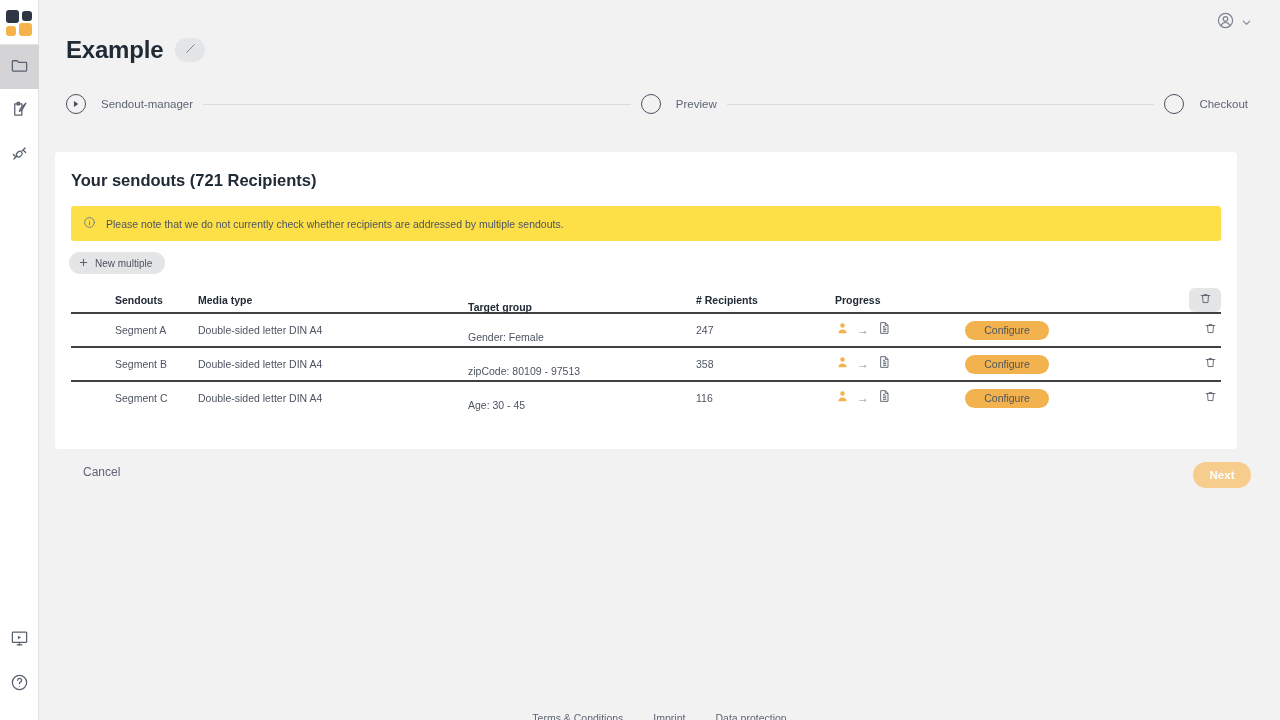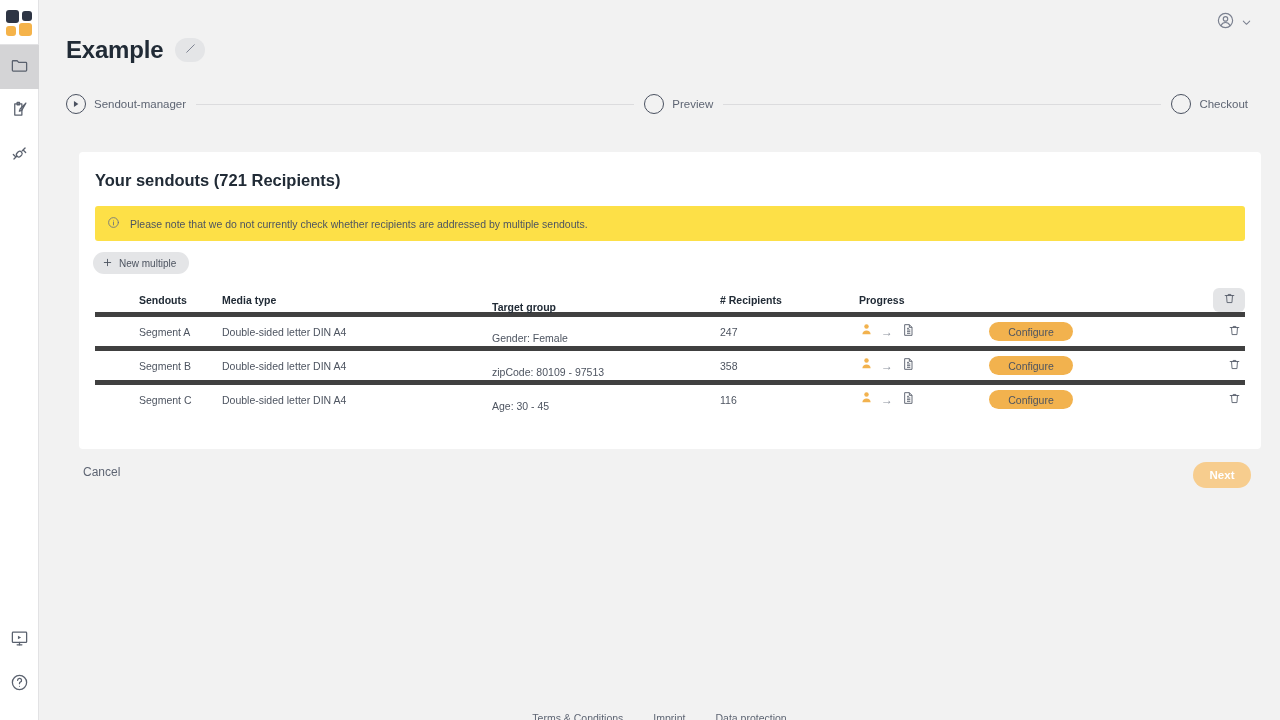--- a/index.html
+++ b/index.html
@@ -67,33 +67,33 @@
     display: flex; align-items: center; justify-content: center;
     border: none; cursor: pointer;
   }
 
   
   #stepper {
     position: absolute; left: 66px; top: 92px;
     width: 1182px; height: 24px;
     display: flex; align-items: center;
   }
-  .step { display: flex; align-items: center; gap: 8px; flex: 0 0 auto; }
+  .step { display: flex; align-items: center; gap: 15px; flex: 0 0 auto; }
   .step-circle {
     width: 20px; height: 20px; border-radius: 50%;
     border: 1.6px solid #4a5160;
     display: flex; align-items: center; justify-content: center;
     background: transparent;
   }
   .step-label { font-size: 11.5px; color: #5e6573; white-space: nowrap; }
   .step-line { flex: 1 1 auto; height: 1px; background: #dcdcde; margin: 0 10px; }
 
   
   #card {
-    position: absolute; left: 79px; top: 152px;
+    position: absolute; left: 55px; top: 152px;
     width: 1182px; height: 297px;
     background: #ffffff; border-radius: 4px;
   }
   #card-title {
     position: absolute; left: 16px; top: 19px;
     font-size: 16.5px; font-weight: bold; color: #212b36;
   }
   #notice {
     position: absolute; left: 16px; top: 54px;
     width: 1150px; height: 35px;
@@ -113,21 +113,21 @@
     cursor: pointer;
   }
 
   
   #table { position: absolute; left: 16px; top: 136px; width: 1150px; }
   .trow {
     display: flex; align-items: center;
     height: 34px;
   }
   .trow.head { height: 24px; }
-  .trow.body { height: 34px; border-top: 5px solid #404040; }
+  .trow.body { height: 34px; border-top: 2px solid #404040; }
   .c-sendout  { width: 127px; padding-left: 44px; }
   .c-media    { width: 270px; }
   .c-target   { width: 228px; margin-top: 13px; }
   .c-recip    { width: 139px; }
   .c-progress { width: 130px; }
   .c-config   { width: 168px; display: flex; justify-content: flex-start; }
   .c-trash    { width: 88px; display: flex; justify-content: flex-end; align-items: center; }
 
   .th { font-size: 10.5px; font-weight: bold; color: #212b36; }
   .td { font-size: 10.5px; color: #4d5460; }

